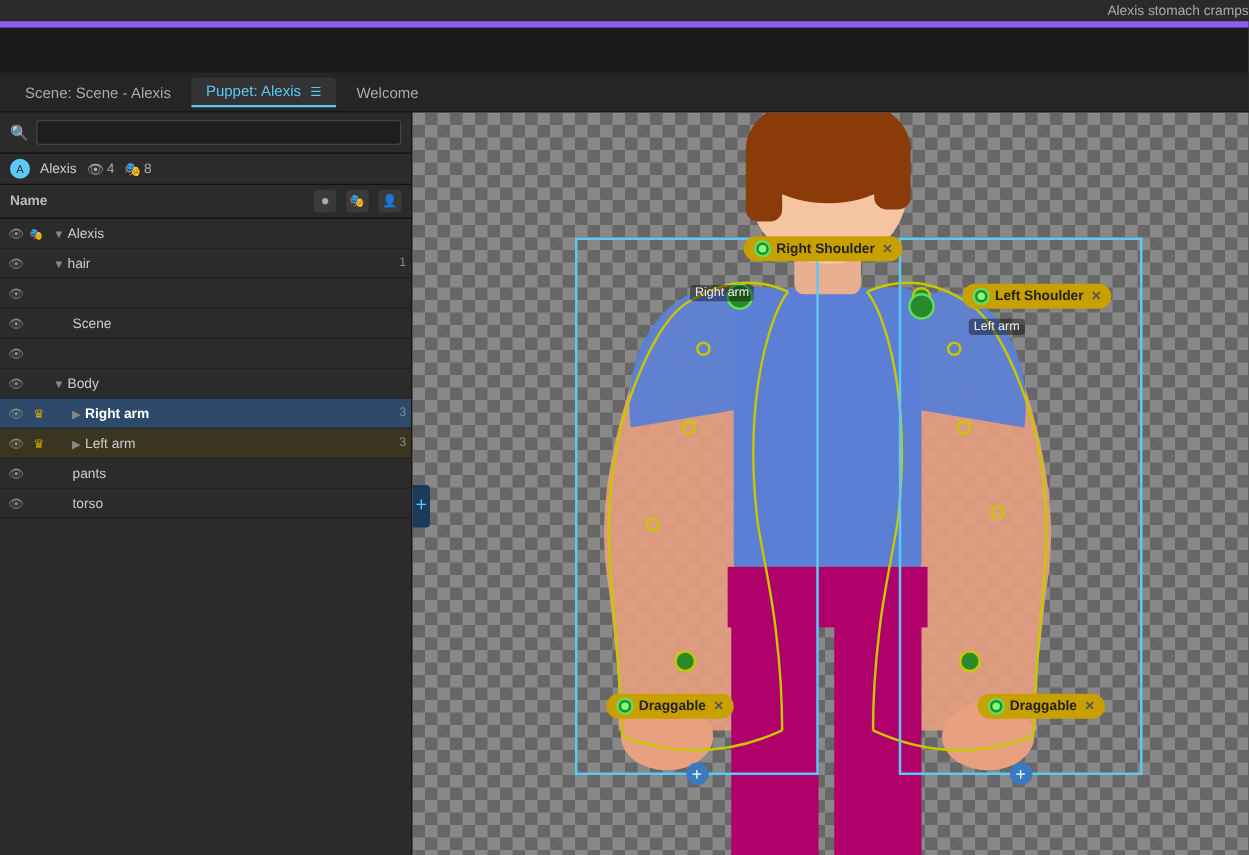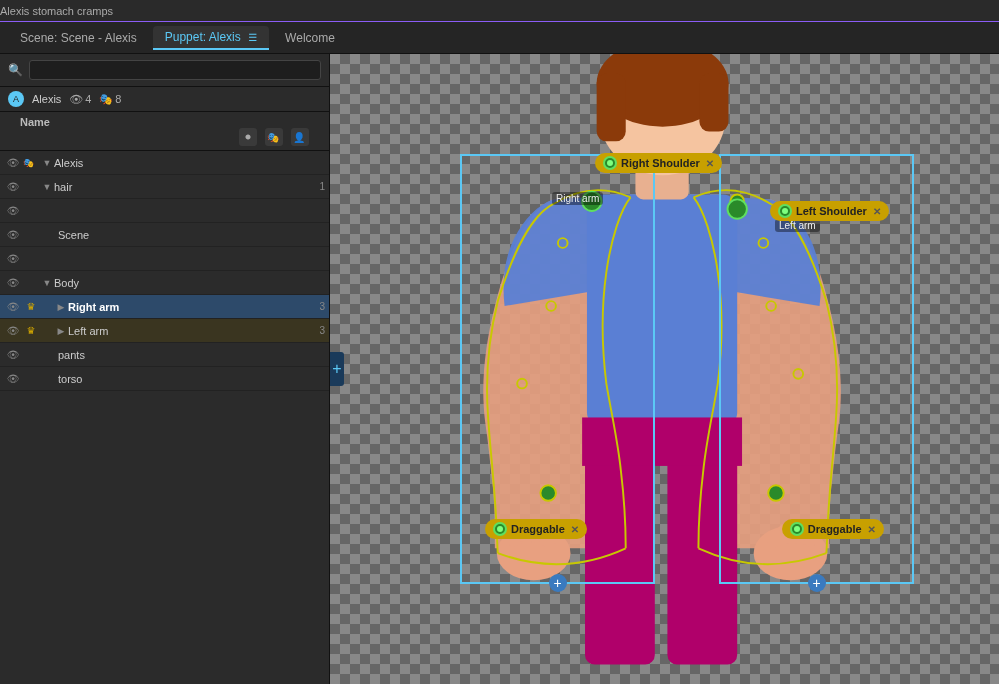--- a/index.html
+++ b/index.html
@@ -12,35 +12,36 @@
       height: 684px;
       overflow: hidden;
     }
 
     
     #title-bar {
       background: #2a2a2a;
       height: 22px;
       display: flex;
       align-items: center;
-      justify-content: flex-start;
+      justify-content: flex-end;
       color: #aaa;
       font-size: 11px;
-      border-bottom: 1px solid #8b5cf6;
+      border-bottom: 5px solid #8b5cf6;
     }
 
     
     #tab-bar {
       background: #252525;
       height: 32px;
       display: flex;
       align-items: center;
       border-bottom: 1px solid #111;
       padding: 0 8px;
       gap: 4px;
+      margin-top: 36px;
     }
     .tab {
       padding: 4px 12px;
       border-radius: 4px 4px 0 0;
       font-size: 12px;
       cursor: pointer;
       color: #aaa;
     }
     .tab.active {
       background: #333;
@@ -108,26 +109,26 @@
       display: flex;
       align-items: center;
       gap: 2px;
       color: #aaa;
       font-size: 11px;
     }
 
     
     #layer-header {
       display: flex;
-      padding: 4px 20px;
+      align-items: center;
+      padding: 4px 8px;
       border-bottom: 1px solid #111;
       font-size: 11px;
       font-weight: bold;
       color: #bbb;
-      flex-direction: column;
     }
     #layer-header .header-icons {
       margin-left: auto;
       display: flex;
       gap: 8px;
     }
     .header-icon-btn {
       width: 18px; height: 18px;
       background: #3a3a3a;
       border-radius: 3px;
@@ -508,21 +509,21 @@
     </div>
 
     <div class="puppet-label" style="top:99px; left:265px;text-align:right;">
       <span class="dot">
           <span class="dot-inner"></span>
         </span>
       <span>Right Shoulder</span>
       <span class="close-x">✕</span>
     </div>
 
-    <div class="puppet-label" style="top:147px; left:440px;">
+    <div class="puppet-label" style="top:137px; left:440px;">
       <span class="dot">
           <span class="dot-inner"></span>
         </span>
       <span>Left Shoulder</span>
       <span class="close-x">✕</span>
     </div>
 
     <div style="position:absolute;top:138px;left:222px;color:#eee;font-size:10px;background:rgba(0,0,0,0.4);padding:1px 4px;border-radius:3px;">
       <span>Right arm</span>
     </div>

